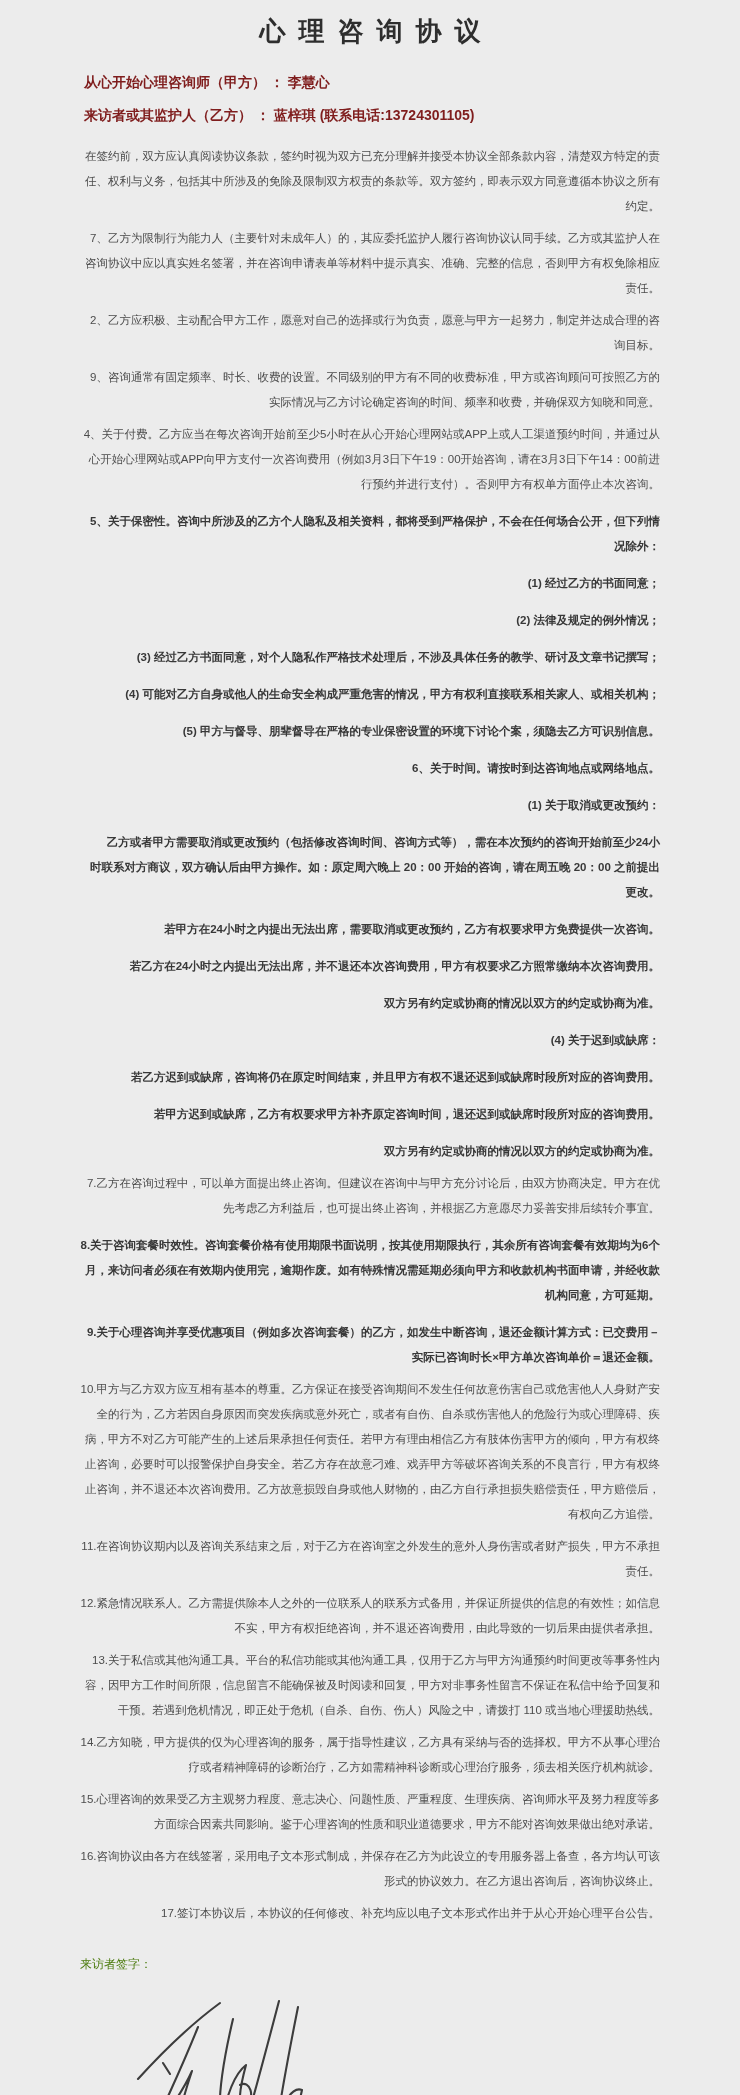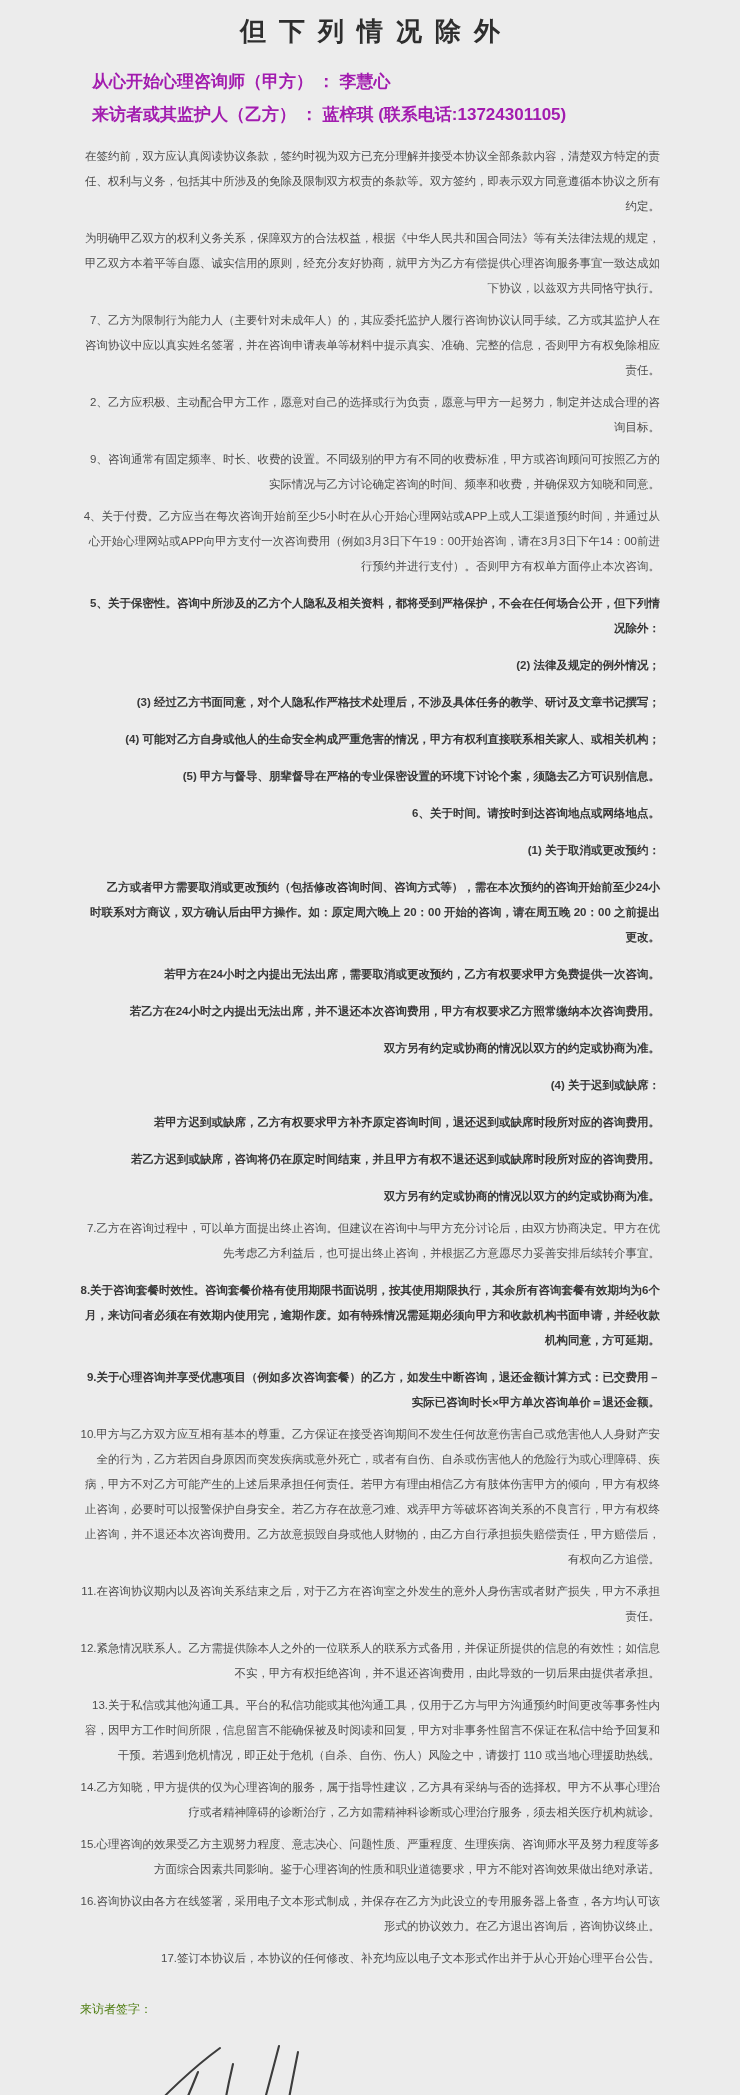--- a/index.html
+++ b/index.html
@@ -18,25 +18,25 @@
   h1.doc-title{
     font-size:26px;
     font-weight:600;
     letter-spacing:13px;
     text-indent:13px;
     text-align:center;
     color:#2e2e2e;
     margin:4px 0 24px 0;
   }
   p.party{
-    font-size:17px;
+    font-size:14px;
     font-weight:bold;
-    color:#a21caf;
+    color:#7f1d1d;
     line-height:18px;
-    margin:0 0 15px 12px;
+    margin:0 0 15px 4px;
   }
   p.party.last{margin-bottom:20px;}
   #clauses p.clause{
     font-size:11.5px;
     line-height:25px;
     color:#4c4c4c;
     margin:0 0 7px 0;
     text-align:right;
   }
   #clauses p.clause.bold{
@@ -57,46 +57,46 @@
     width:205px;
     height:158px;
   }
   .sig-wrap svg{display:block;width:205px;height:158px;}
 </style>
 </head>
 <body>
 
 <div class="page">
 
-  <h1 class="doc-title">但下列情况除外</h1>
+  <h1 class="doc-title">心理咨询协议</h1>
 
   <p class="party">从心开始心理咨询师（甲方） ：  李慧心</p>
   <p class="party last">来访者或其监护人（乙方） ：  蓝梓琪 (联系电话:13724301105)</p>
 
   <div id="clauses">
       <p class="clause">在签约前，双方应认真阅读协议条款，签约时视为双方已充分理解并接受本协议全部条款内容，清楚双方特定的责任、权利与义务，包括其中所涉及的免除及限制双方权责的条款等。双方签约，即表示双方同意遵循本协议之所有约定。</p>
-      <p class="clause">为明确甲乙双方的权利义务关系，保障双方的合法权益，根据《中华人民共和国合同法》等有关法律法规的规定，甲乙双方本着平等自愿、诚实信用的原则，经充分友好协商，就甲方为乙方有偿提供心理咨询服务事宜一致达成如下协议，以兹双方共同恪守执行。</p>
       <p class="clause">7、乙方为限制行为能力人（主要针对未成年人）的，其应委托监护人履行咨询协议认同手续。乙方或其监护人在咨询协议中应以真实姓名签署，并在咨询申请表单等材料中提示真实、准确、完整的信息，否则甲方有权免除相应责任。</p>
       <p class="clause">2、乙方应积极、主动配合甲方工作，愿意对自己的选择或行为负责，愿意与甲方一起努力，制定并达成合理的咨询目标。</p>
       <p class="clause">9、咨询通常有固定频率、时长、收费的设置。不同级别的甲方有不同的收费标准，甲方或咨询顾问可按照乙方的实际情况与乙方讨论确定咨询的时间、频率和收费，并确保双方知晓和同意。</p>
       <p class="clause">4、关于付费。乙方应当在每次咨询开始前至少5小时在从心开始心理网站或APP上或人工渠道预约时间，并通过从心开始心理网站或APP向甲方支付一次咨询费用（例如3月3日下午19：00开始咨询，请在3月3日下午14：00前进行预约并进行支付）。否则甲方有权单方面停止本次咨询。</p>
       <p class="clause bold">5、关于保密性。咨询中所涉及的乙方个人隐私及相关资料，都将受到严格保护，不会在任何场合公开，但下列情况除外：</p>
+      <p class="clause bold indent">(1) 经过乙方的书面同意；</p>
       <p class="clause bold indent">(2) 法律及规定的例外情况；</p>
       <p class="clause bold indent">(3) 经过乙方书面同意，对个人隐私作严格技术处理后，不涉及具体任务的教学、研讨及文章书记撰写；</p>
       <p class="clause bold indent">(4) 可能对乙方自身或他人的生命安全构成严重危害的情况，甲方有权利直接联系相关家人、或相关机构；</p>
       <p class="clause bold indent">(5) 甲方与督导、朋辈督导在严格的专业保密设置的环境下讨论个案，须隐去乙方可识别信息。</p>
       <p class="clause bold">6、关于时间。请按时到达咨询地点或网络地点。</p>
       <p class="clause bold indent">(1) 关于取消或更改预约：</p>
       <p class="clause bold indent">乙方或者甲方需要取消或更改预约（包括修改咨询时间、咨询方式等），需在本次预约的咨询开始前至少24小时联系对方商议，双方确认后由甲方操作。如：原定周六晚上 20：00 开始的咨询，请在周五晚 20：00 之前提出更改。</p>
       <p class="clause bold indent">若甲方在24小时之内提出无法出席，需要取消或更改预约，乙方有权要求甲方免费提供一次咨询。</p>
       <p class="clause bold indent">若乙方在24小时之内提出无法出席，并不退还本次咨询费用，甲方有权要求乙方照常缴纳本次咨询费用。</p>
       <p class="clause bold indent">双方另有约定或协商的情况以双方的约定或协商为准。</p>
       <p class="clause bold indent">(4) 关于迟到或缺席：</p>
+      <p class="clause bold indent">若乙方迟到或缺席，咨询将仍在原定时间结束，并且甲方有权不退还迟到或缺席时段所对应的咨询费用。</p>
       <p class="clause bold indent">若甲方迟到或缺席，乙方有权要求甲方补齐原定咨询时间，退还迟到或缺席时段所对应的咨询费用。</p>
-      <p class="clause bold indent">若乙方迟到或缺席，咨询将仍在原定时间结束，并且甲方有权不退还迟到或缺席时段所对应的咨询费用。</p>
       <p class="clause bold indent">双方另有约定或协商的情况以双方的约定或协商为准。</p>
       <p class="clause">7.乙方在咨询过程中，可以单方面提出终止咨询。但建议在咨询中与甲方充分讨论后，由双方协商决定。甲方在优先考虑乙方利益后，也可提出终止咨询，并根据乙方意愿尽力妥善安排后续转介事宜。</p>
       <p class="clause bold">8.关于咨询套餐时效性。咨询套餐价格有使用期限书面说明，按其使用期限执行，其余所有咨询套餐有效期均为6个月，来访问者必须在有效期内使用完，逾期作废。如有特殊情况需延期必须向甲方和收款机构书面申请，并经收款机构同意，方可延期。</p>
       <p class="clause bold">9.关于心理咨询并享受优惠项目（例如多次咨询套餐）的乙方，如发生中断咨询，退还金额计算方式：已交费用－实际已咨询时长×甲方单次咨询单价＝退还金额。</p>
       <p class="clause">10.甲方与乙方双方应互相有基本的尊重。乙方保证在接受咨询期间不发生任何故意伤害自己或危害他人人身财产安全的行为，乙方若因自身原因而突发疾病或意外死亡，或者有自伤、自杀或伤害他人的危险行为或心理障碍、疾病，甲方不对乙方可能产生的上述后果承担任何责任。若甲方有理由相信乙方有肢体伤害甲方的倾向，甲方有权终止咨询，必要时可以报警保护自身安全。若乙方存在故意刁难、戏弄甲方等破坏咨询关系的不良言行，甲方有权终止咨询，并不退还本次咨询费用。乙方故意损毁自身或他人财物的，由乙方自行承担损失赔偿责任，甲方赔偿后，有权向乙方追偿。</p>
       <p class="clause">11.在咨询协议期内以及咨询关系结束之后，对于乙方在咨询室之外发生的意外人身伤害或者财产损失，甲方不承担责任。</p>
       <p class="clause">12.紧急情况联系人。乙方需提供除本人之外的一位联系人的联系方式备用，并保证所提供的信息的有效性；如信息不实，甲方有权拒绝咨询，并不退还咨询费用，由此导致的一切后果由提供者承担。</p>
       <p class="clause">13.关于私信或其他沟通工具。平台的私信功能或其他沟通工具，仅用于乙方与甲方沟通预约时间更改等事务性内容，因甲方工作时间所限，信息留言不能确保被及时阅读和回复，甲方对非事务性留言不保证在私信中给予回复和干预。若遇到危机情况，即正处于危机（自杀、自伤、伤人）风险之中，请拨打 110 或当地心理援助热线。</p>
       <p class="clause">14.乙方知晓，甲方提供的仅为心理咨询的服务，属于指导性建议，乙方具有采纳与否的选择权。甲方不从事心理治疗或者精神障碍的诊断治疗，乙方如需精神科诊断或心理治疗服务，须去相关医疗机构就诊。</p>
       <p class="clause">15.心理咨询的效果受乙方主观努力程度、意志决心、问题性质、严重程度、生理疾病、咨询师水平及努力程度等多方面综合因素共同影响。鉴于心理咨询的性质和职业道德要求，甲方不能对咨询效果做出绝对承诺。</p>

